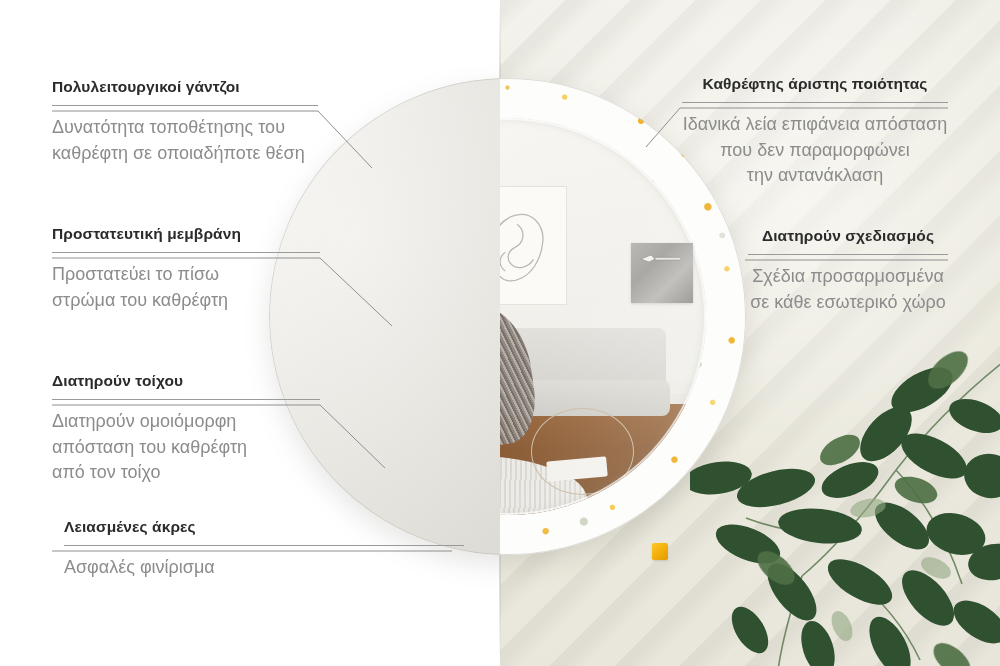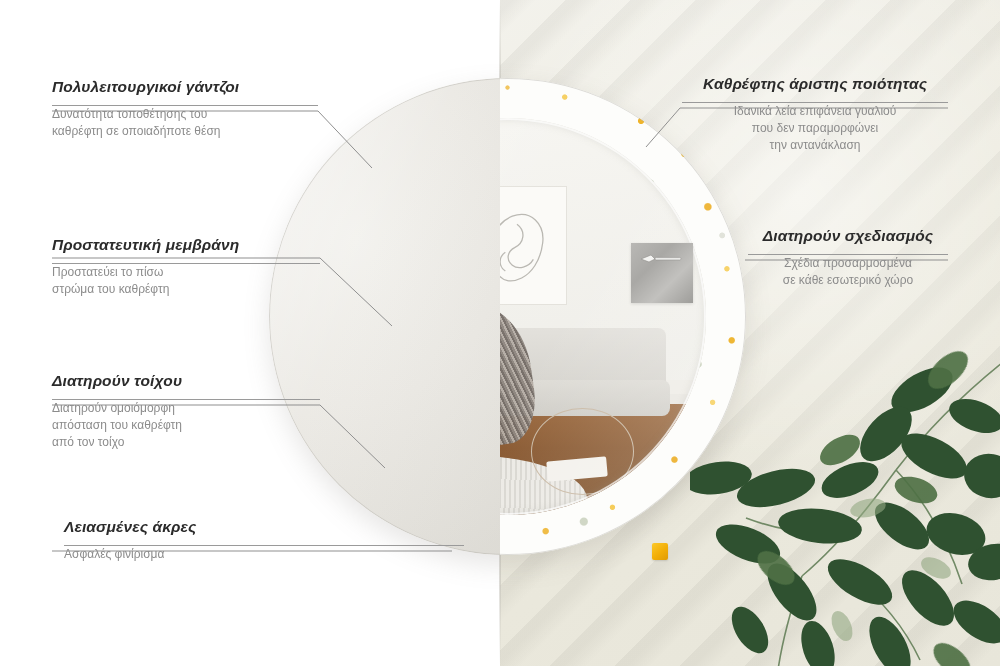--- a/index.html
+++ b/index.html
@@ -193,29 +193,29 @@
   #plant { position: absolute; left: 690px; top: 330px; width: 320px; height: 340px; }
 
   
   .callout { position: absolute; }
   .callout .c-title {
     font-size: 15.5px;
     font-weight: bold;
     color: #2b2b2b;
     letter-spacing: 0.1px;
     white-space: nowrap;
-    font-style: italic;
   }
   .callout .c-rule {
     height: 1px;
     background: #9a9a9a;
     margin-top: 9px;
   }
   .callout .c-desc {
-    font-size: 12px;
+    margin-top: 9px;
+    font-size: 18px;
     line-height: 1.42;
     color: #8c8c8c;
     white-space: pre-line;
   }
   .callout.right { text-align: center; }
 
   .leader { position: absolute; left: 0; top: 0; width: 1000px; height: 666px; pointer-events: none; }
 
   
   #hook-plate {
@@ -347,21 +347,21 @@
     </g>
   </svg>
 
   <div class="callout" style="left:52px; top:78px; width:266px;">
     <div class="c-title">Πολυλειτουργικοί γάντζοι</div>
     <div class="c-rule"></div>
     <div class="c-desc">Δυνατότητα τοποθέτησης του
 καθρέφτη σε οποιαδήποτε θέση</div>
   </div>
 
-  <div class="callout" style="left:52px; top:236px; width:268px;">
+  <div class="callout" style="left:52px; top:225px; width:268px;">
     <div class="c-title">Προστατευτική μεμβράνη</div>
     <div class="c-rule"></div>
     <div class="c-desc">Προστατεύει το πίσω
 στρώμα του καθρέφτη</div>
   </div>
 
   <div class="callout" style="left:52px; top:372px; width:268px;">
     <div class="c-title">Διατηρούν τοίχου</div>
     <div class="c-rule"></div>
     <div class="c-desc">Διατηρούν ομοιόμορφη
@@ -371,21 +371,21 @@
 
   <div class="callout" style="left:64px; top:518px; width:400px;">
     <div class="c-title">Λειασμένες άκρες</div>
     <div class="c-rule"></div>
     <div class="c-desc">Ασφαλές φινίρισμα</div>
   </div>
 
   <div class="callout right" style="left:682px; top:75px; width:266px;">
     <div class="c-title">Καθρέφτης άριστης ποιότητας</div>
     <div class="c-rule"></div>
-    <div class="c-desc">Ιδανικά λεία επιφάνεια γυαλιού
+    <div class="c-desc">Ιδανικά λεία επιφάνεια απόσταση
 που δεν παραμορφώνει
 την αντανάκλαση</div>
   </div>
 
   <div class="callout right" style="left:748px; top:227px; width:200px;">
     <div class="c-title">Διατηρούν σχεδιασμός</div>
     <div class="c-rule"></div>
     <div class="c-desc">Σχέδια προσαρμοσμένα
 σε κάθε εσωτερικό χώρο</div>
   </div>

